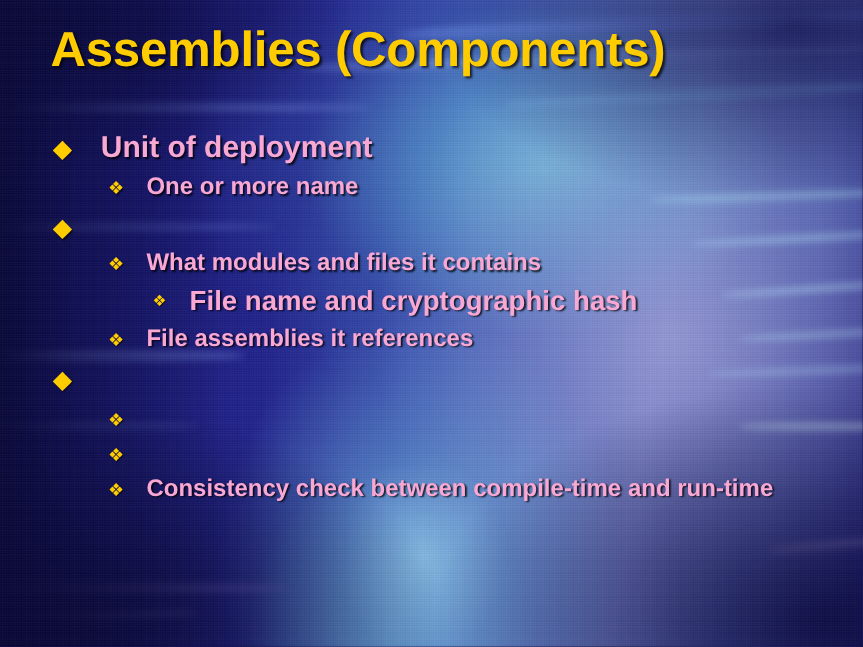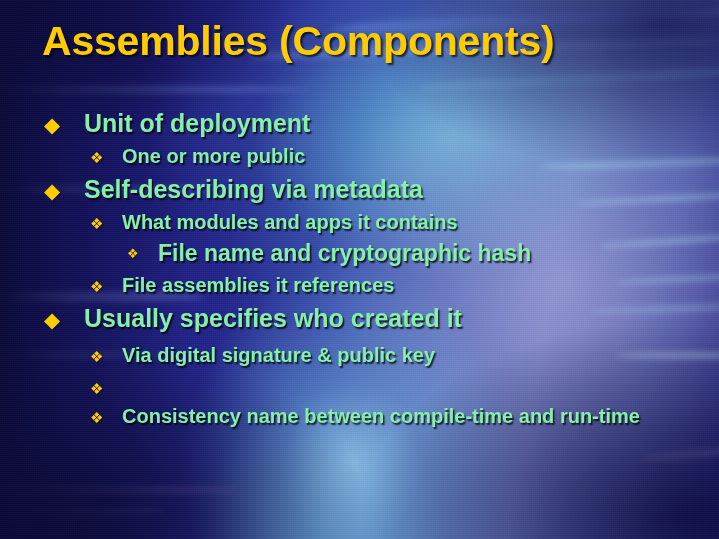--- a/index.html
+++ b/index.html
@@ -133,21 +133,21 @@
 
   .bullet-mark {
     color: #ffcc00;
     flex: 0 0 auto;
     text-align: left;
     text-shadow: 1px 1px 1px rgba(0,0,0,0.55);
     line-height: 1;
   }
 
   .bullet-text {
-    color: #86efac;
+    color: #f9a8d4;
     font-weight: bold;
     text-shadow: 1.5px 1.5px 1.5px rgba(0,0,0,0.78);
   }
 
   
   .lvl1 { margin-top: 0px; }
   .lvl1 .bullet-mark {
     width: 40px;
     margin-left: 44px;
     font-size: 21px;
@@ -228,57 +228,54 @@
 
     <div id="bullet-list">
 
       <div class="bullet-row lvl1 sp-0">
         <span class="bullet-mark">◆</span>
         <span class="bullet-text">Unit of deployment</span>
       </div>
 
       <div class="bullet-row lvl2 sp-6">
         <span class="bullet-mark">❖</span>
-        <span class="bullet-text">One or more public</span>
+        <span class="bullet-text">One or more name</span>
       </div>
 
       <div class="bullet-row lvl1 sp-6">
         <span class="bullet-mark">◆</span>
-        <span class="bullet-text">Self-describing via metadata</span>
       </div>
 
       <div class="bullet-row lvl2 sp-6">
         <span class="bullet-mark">❖</span>
-        <span class="bullet-text">What modules and apps it contains</span>
+        <span class="bullet-text">What modules and files it contains</span>
       </div>
 
       <div class="bullet-row lvl3 sp-8">
         <span class="bullet-mark">❖</span>
         <span class="bullet-text">File name and cryptographic hash</span>
       </div>
 
       <div class="bullet-row lvl2 sp-8">
         <span class="bullet-mark">❖</span>
         <span class="bullet-text">File assemblies it references</span>
       </div>
 
       <div class="bullet-row lvl1 sp-6">
         <span class="bullet-mark">◆</span>
-        <span class="bullet-text">Usually specifies who created it</span>
       </div>
 
       <div class="bullet-row lvl2 sp-10">
         <span class="bullet-mark">❖</span>
-        <span class="bullet-text">Via digital signature &amp; public key</span>
       </div>
 
       <div class="bullet-row lvl2 sp-8">
         <span class="bullet-mark">❖</span>
       </div>
 
       <div class="bullet-row lvl2 sp-8">
         <span class="bullet-mark">❖</span>
-        <span class="bullet-text">Consistency name between compile-time and run-time</span>
+        <span class="bullet-text">Consistency check between compile-time and run-time</span>
       </div>
 
     </div>
   </div>
 </div>
 
 </body></html>

